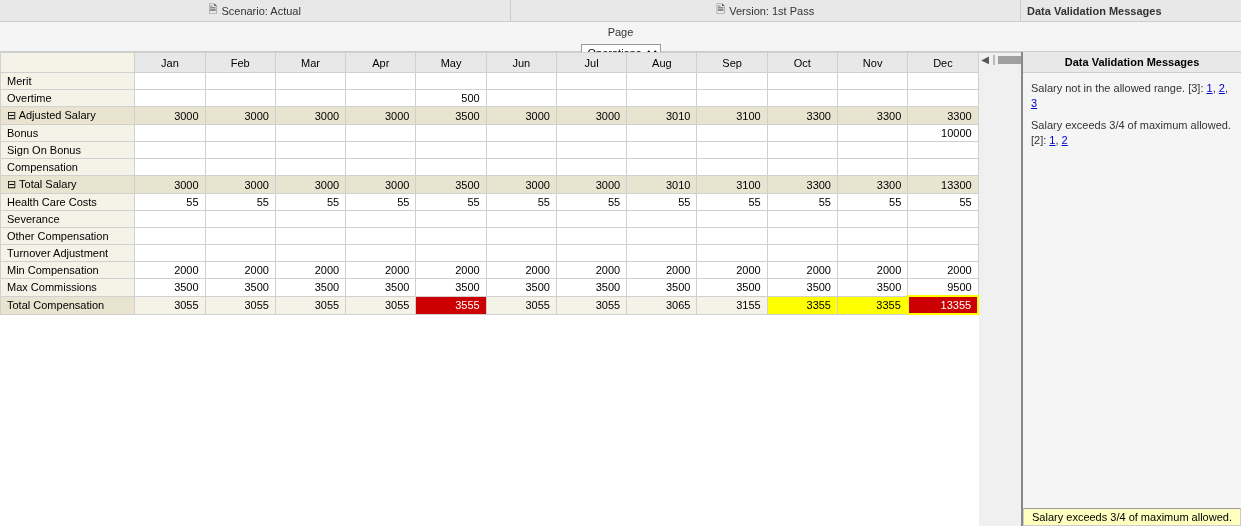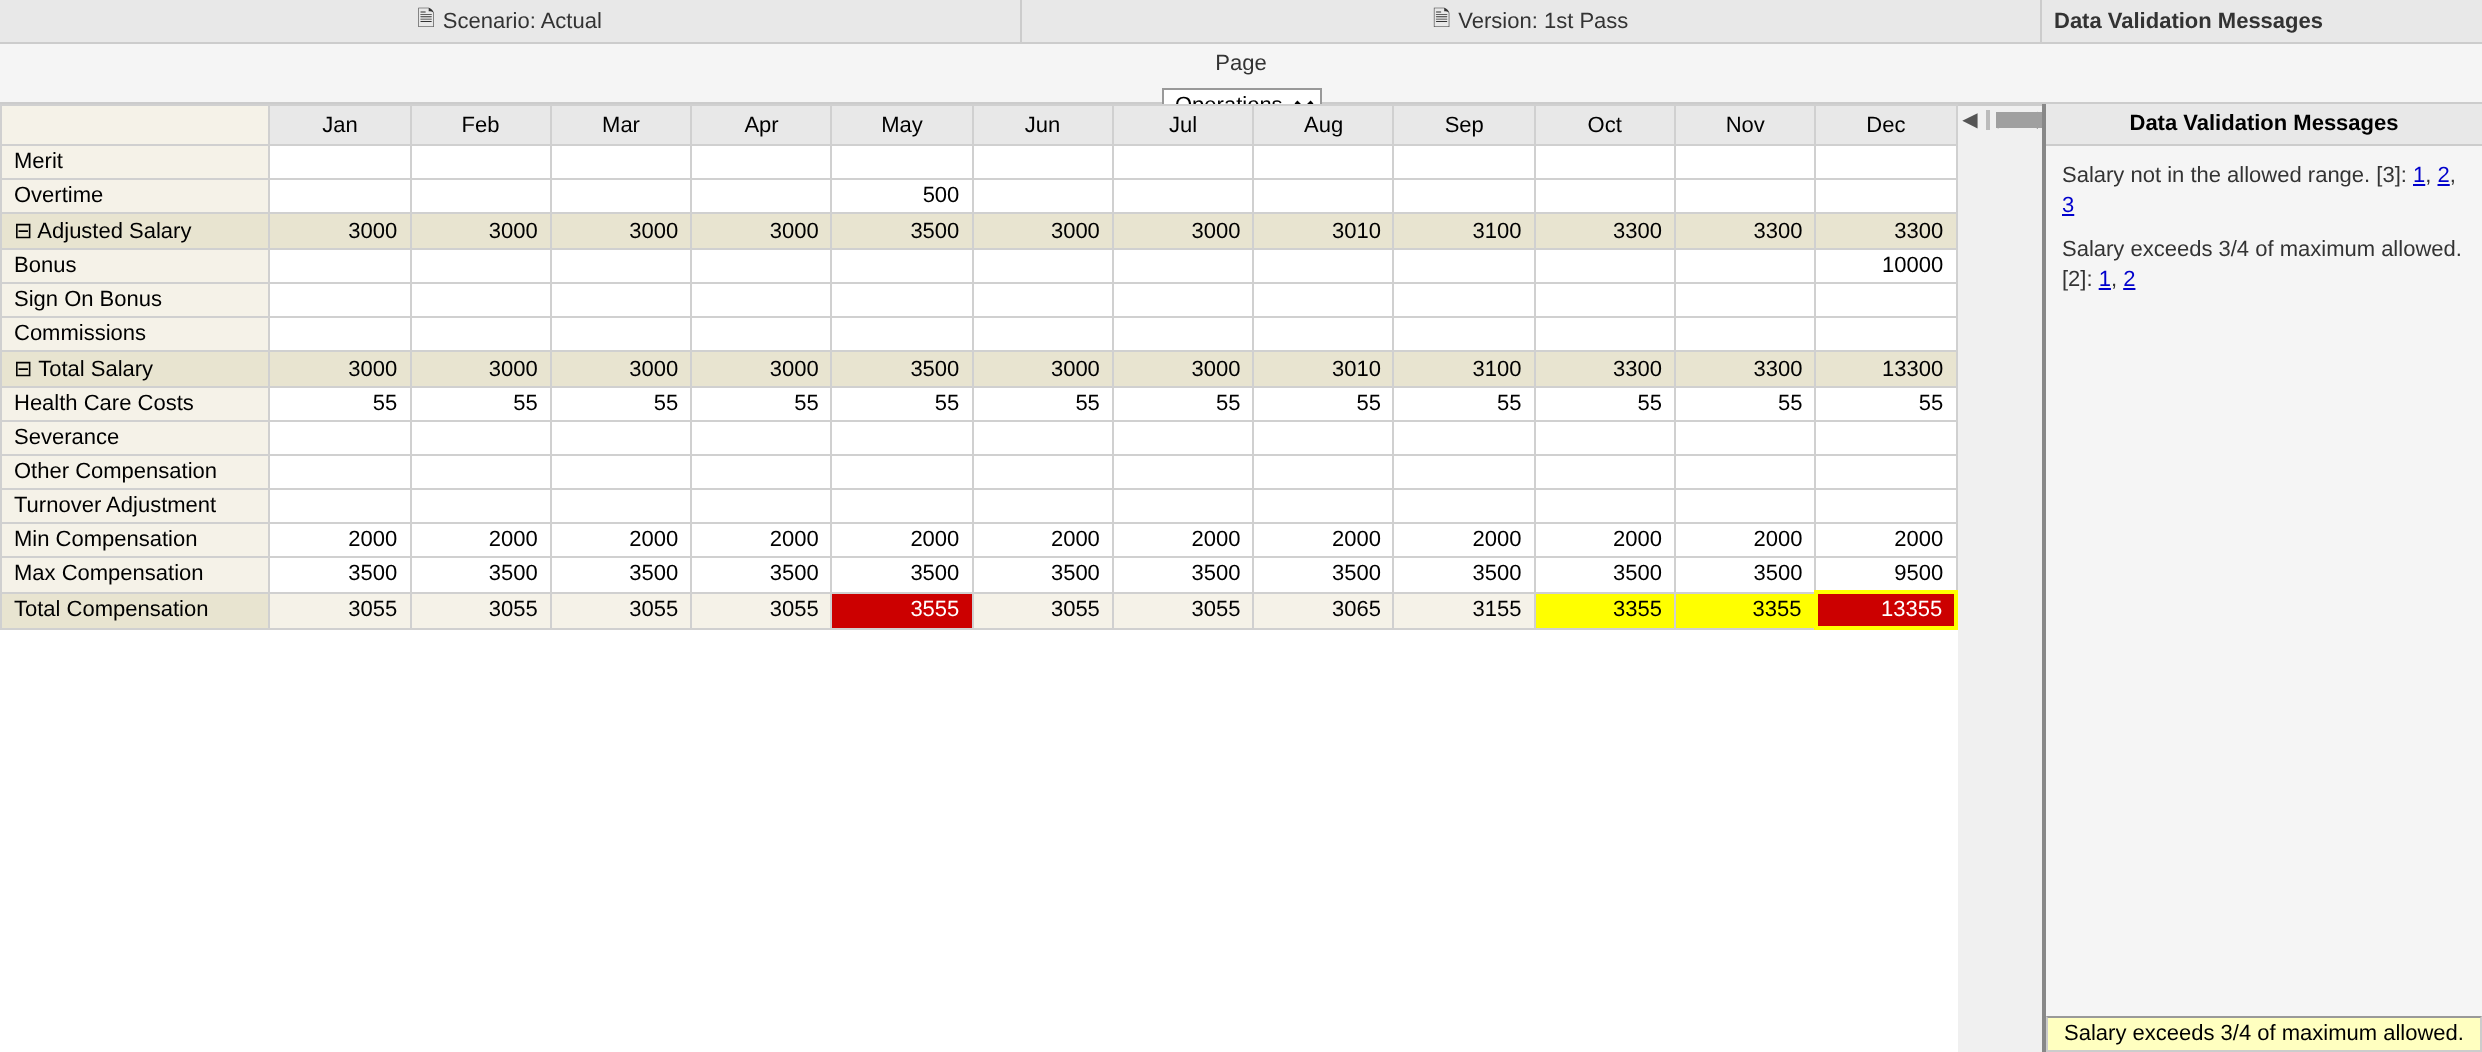--- a/index.html
+++ b/index.html
@@ -284,21 +284,21 @@
               <td class="data-cell"></td>
               <td class="data-cell"></td>
               <td class="data-cell"></td>
               <td class="data-cell"></td>
               <td class="data-cell"></td>
               <td class="data-cell"></td>
               <td class="data-cell"></td>
               <td class="data-cell"></td>
             </tr>
             <tr>
-              <td class="row-label">Commissions</td>
+              <td class="row-label">Compensation</td>
               <td class="data-cell"></td>
               <td class="data-cell"></td>
               <td class="data-cell"></td>
               <td class="data-cell"></td>
               <td class="data-cell"></td>
               <td class="data-cell"></td>
               <td class="data-cell"></td>
               <td class="data-cell"></td>
               <td class="data-cell"></td>
               <td class="data-cell"></td>
@@ -389,21 +389,21 @@
               <td class="data-cell">2000</td>
               <td class="data-cell">2000</td>
               <td class="data-cell">2000</td>
               <td class="data-cell">2000</td>
               <td class="data-cell">2000</td>
               <td class="data-cell">2000</td>
               <td class="data-cell">2000</td>
               <td class="data-cell">2000</td>
             </tr>
             <tr>
-              <td class="row-label">Max Compensation</td>
+              <td class="row-label">Max Commissions</td>
               <td class="data-cell">3500</td>
               <td class="data-cell">3500</td>
               <td class="data-cell">3500</td>
               <td class="data-cell">3500</td>
               <td class="data-cell">3500</td>
               <td class="data-cell">3500</td>
               <td class="data-cell">3500</td>
               <td class="data-cell">3500</td>
               <td class="data-cell">3500</td>
               <td class="data-cell">3500</td>

